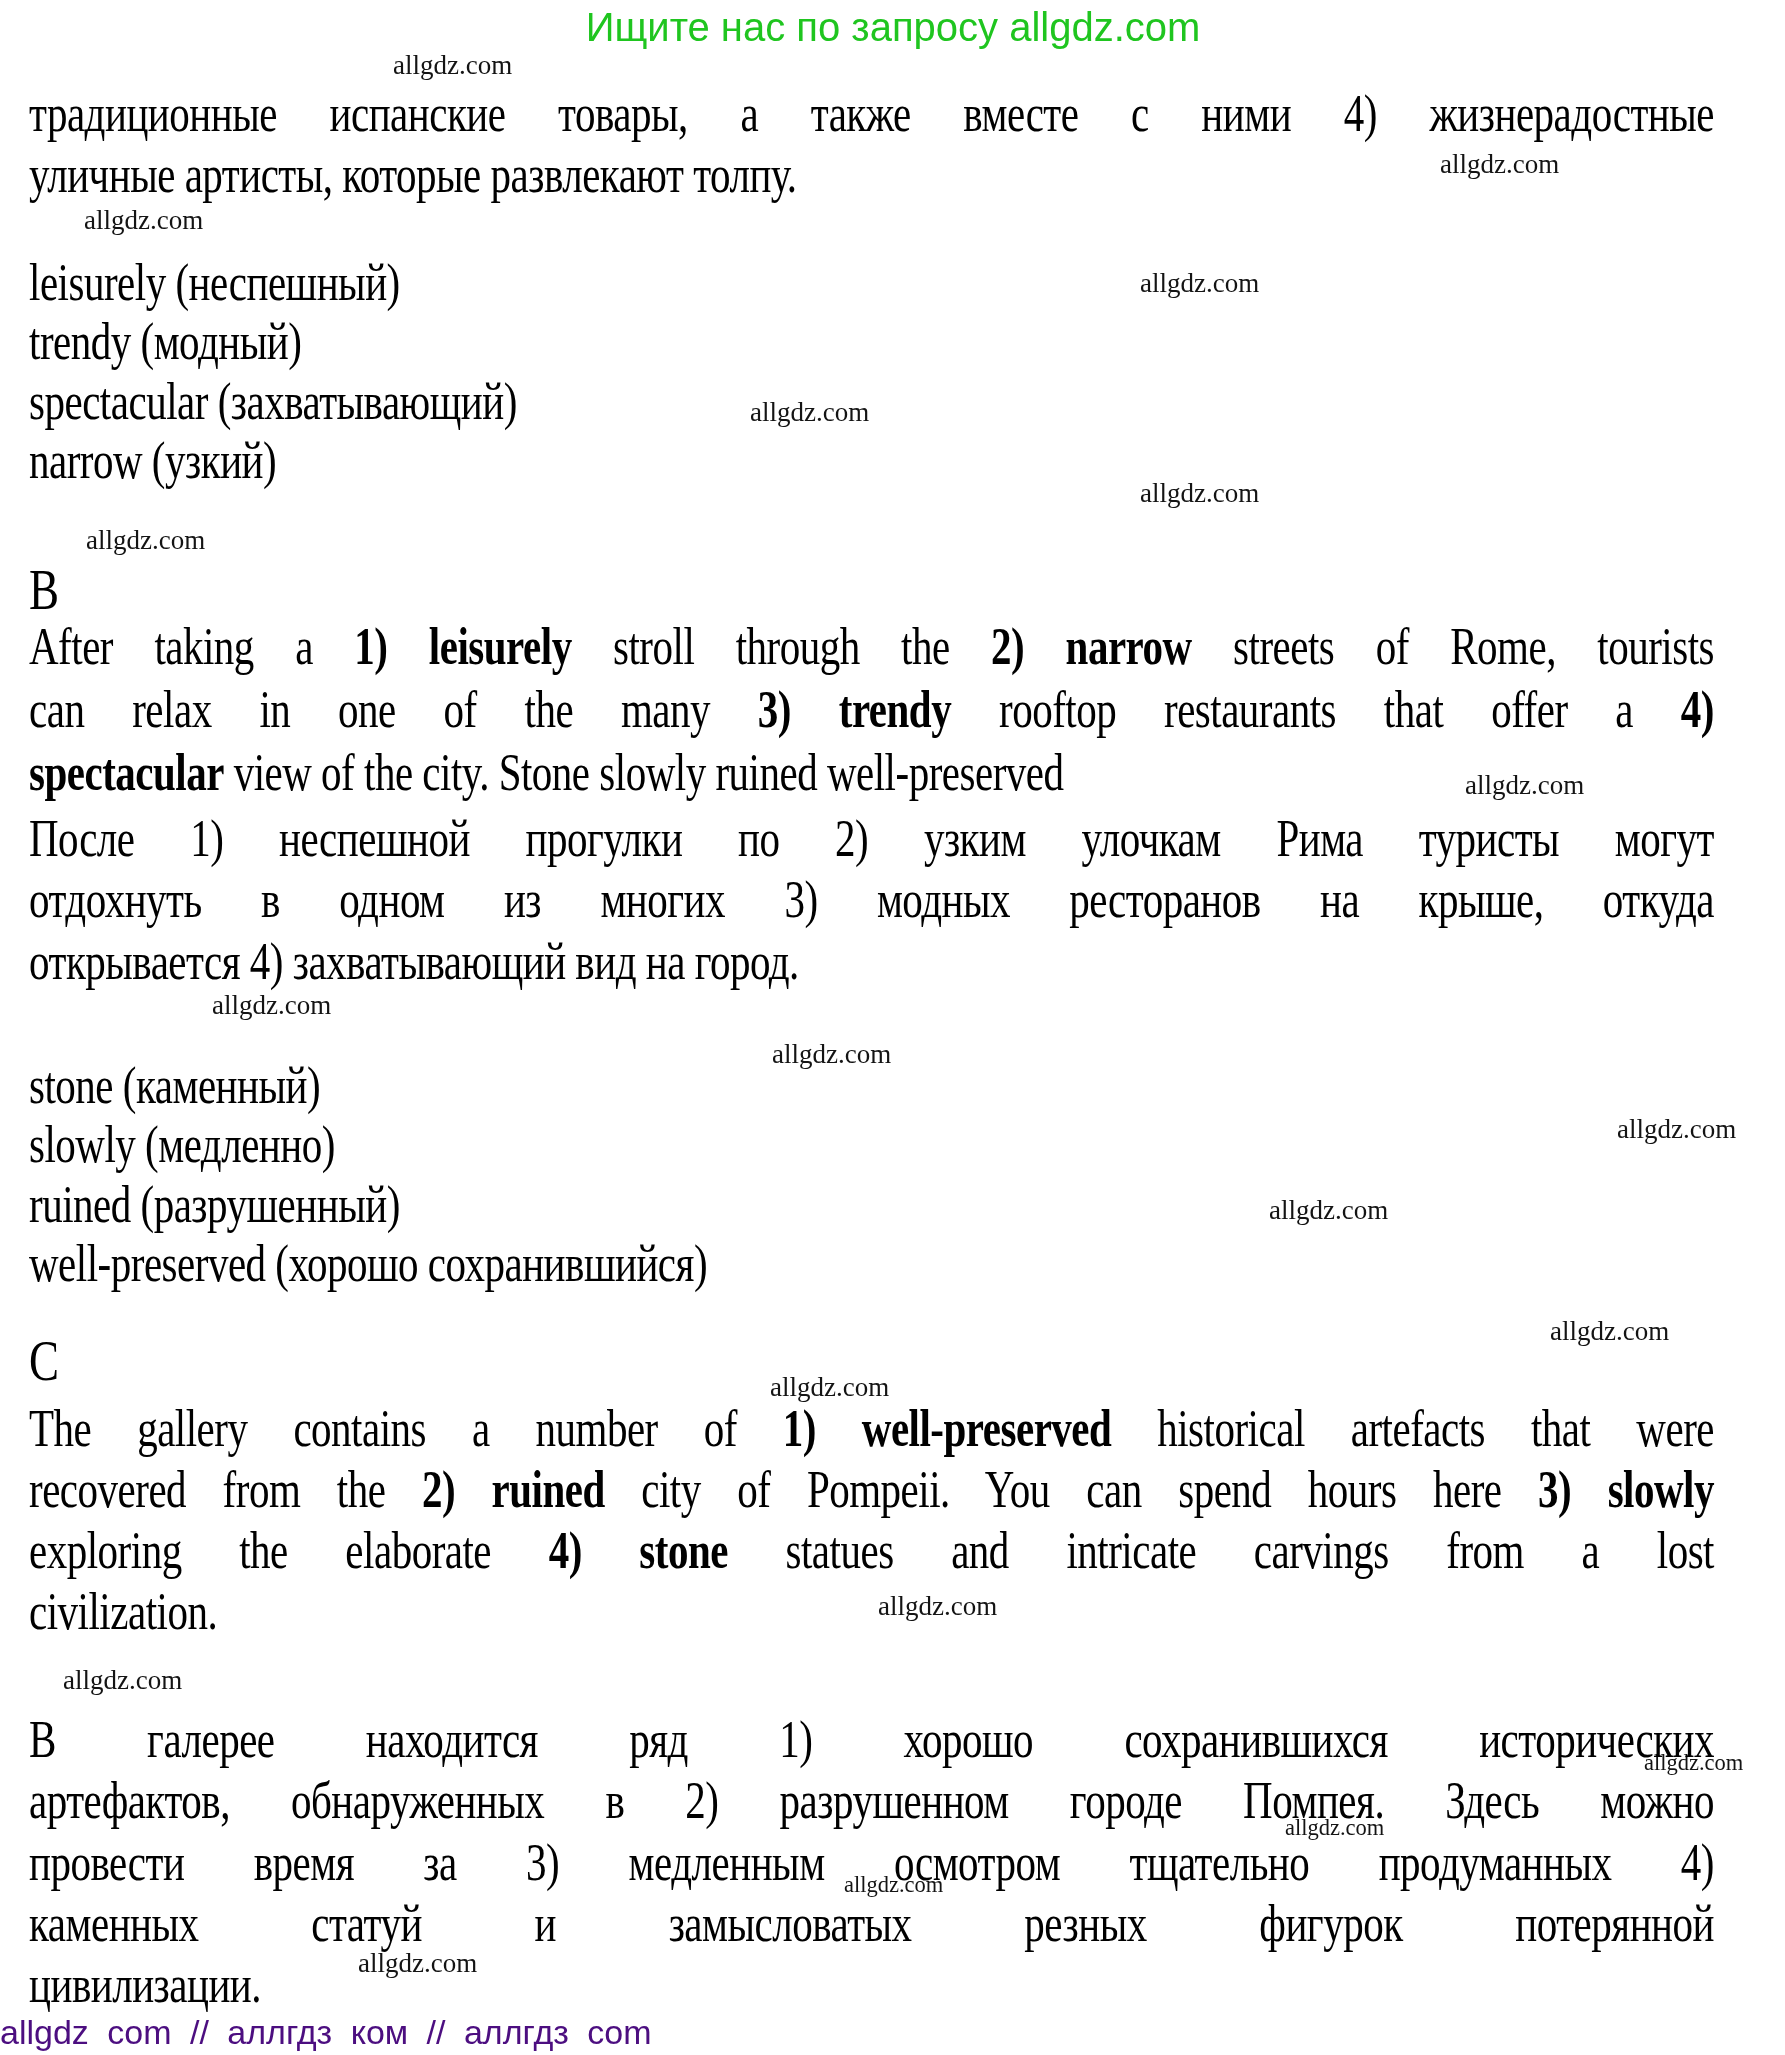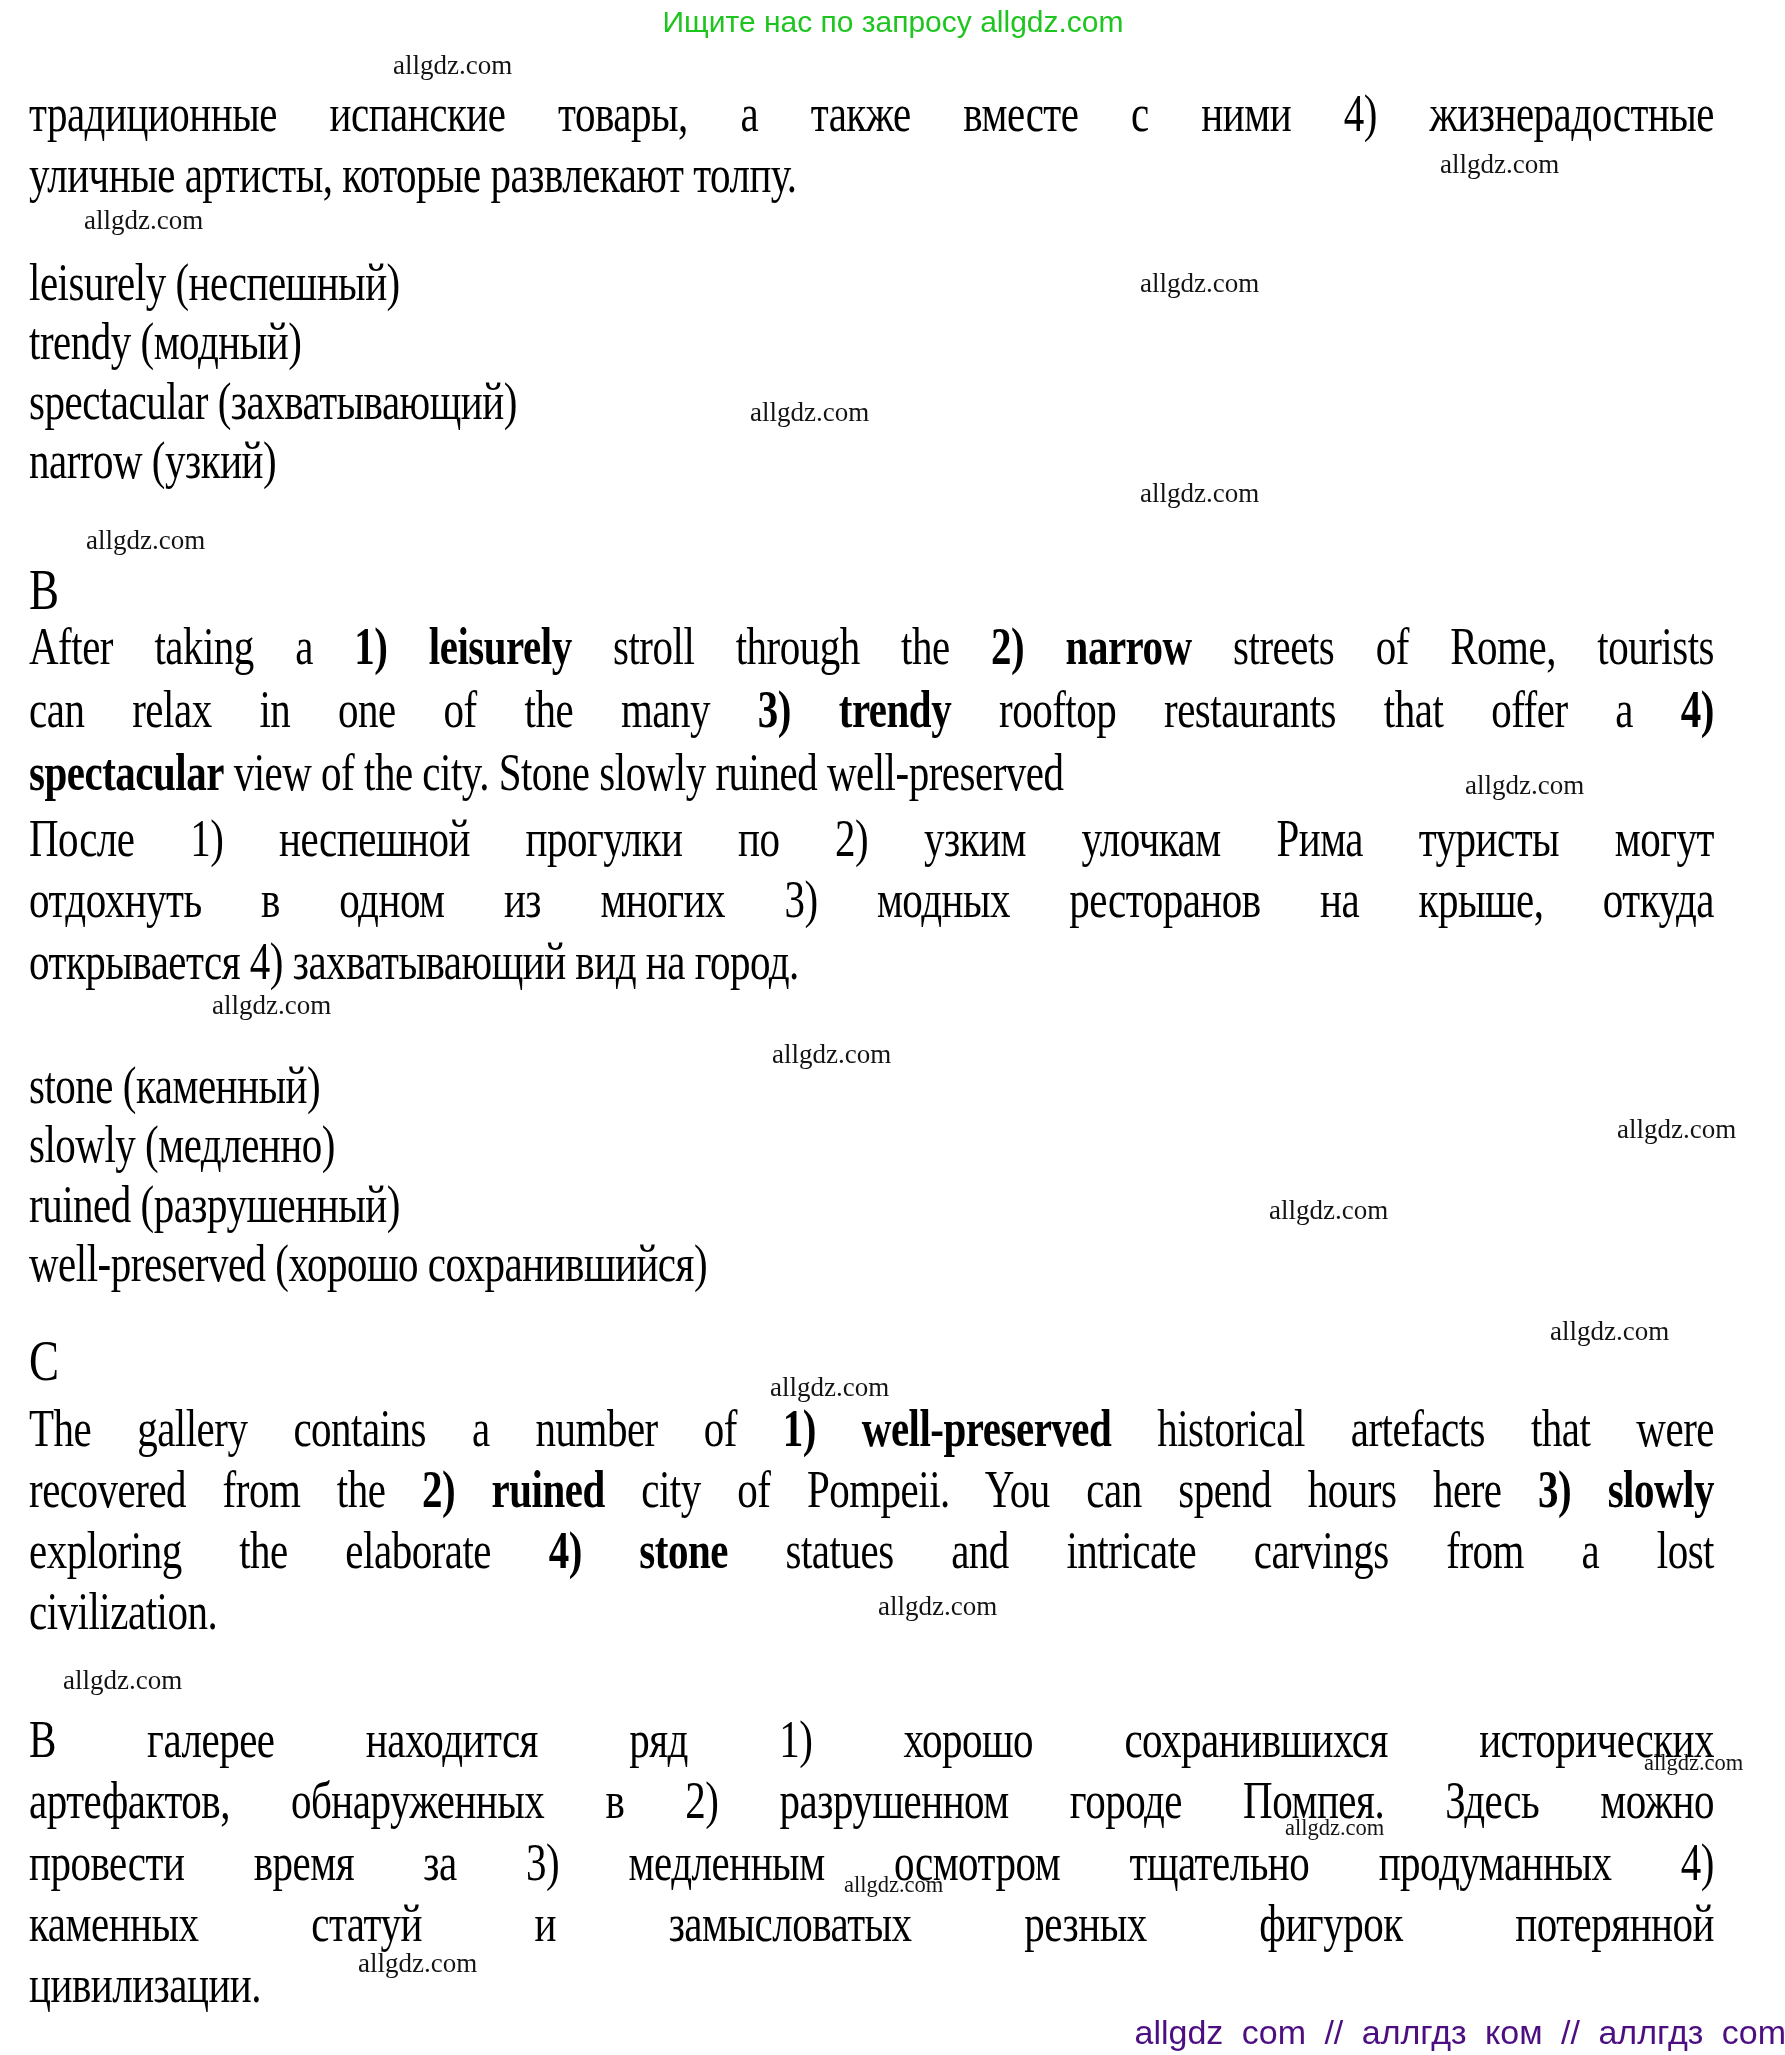--- a/index.html
+++ b/index.html
@@ -5,41 +5,41 @@
   html,body { margin:0; padding:0; background:#ffffff; }
   .page {
     position:relative; width:1786px; height:2056px;
     background:#ffffff; overflow:hidden;
     font-family:"Liberation Serif", serif; color:#000000;
   }
   .promo {
     position:absolute; top:5.4px; left:0; width:100%;
     text-align:center;
     font-family:"Liberation Sans", sans-serif;
-    font-size:30px; color:#1fc51f;
+    font-size:40px; color:#1fc51f;
   }
   .tline {
     position:absolute; left:29px; width:1685px;
     font-size:41px; line-height:1.15;
     transform:scaleY(1.28); transform-origin:0 0;
     letter-spacing:-0.5px; white-space:nowrap;
   }
   .wrapline { white-space:normal; }
   .just { text-align:justify; text-align-last:justify; white-space:normal; }
   .end  { text-align:left; text-align-last:left; }
   .heading { font-size:45px; }
   .wm {
     position:absolute;
     font-family:Liberation Serif, serif;
     font-size:27px; color:#141414; white-space:nowrap;
   }
   .wm-sm { font-size:22.5px; }
   .footer {
     position:absolute; top:2013px; left:0; width:100%;
-    text-align:right;
+    text-align:left;
     font-family:"Liberation Sans", sans-serif;
     font-size:34px; color:#4c0e80; word-spacing:9px;
   }
 </style>
 </head>
 <body>
 
 <div class="page">
 
   <div class="promo">Ищите нас по запросу allgdz.com</div>

